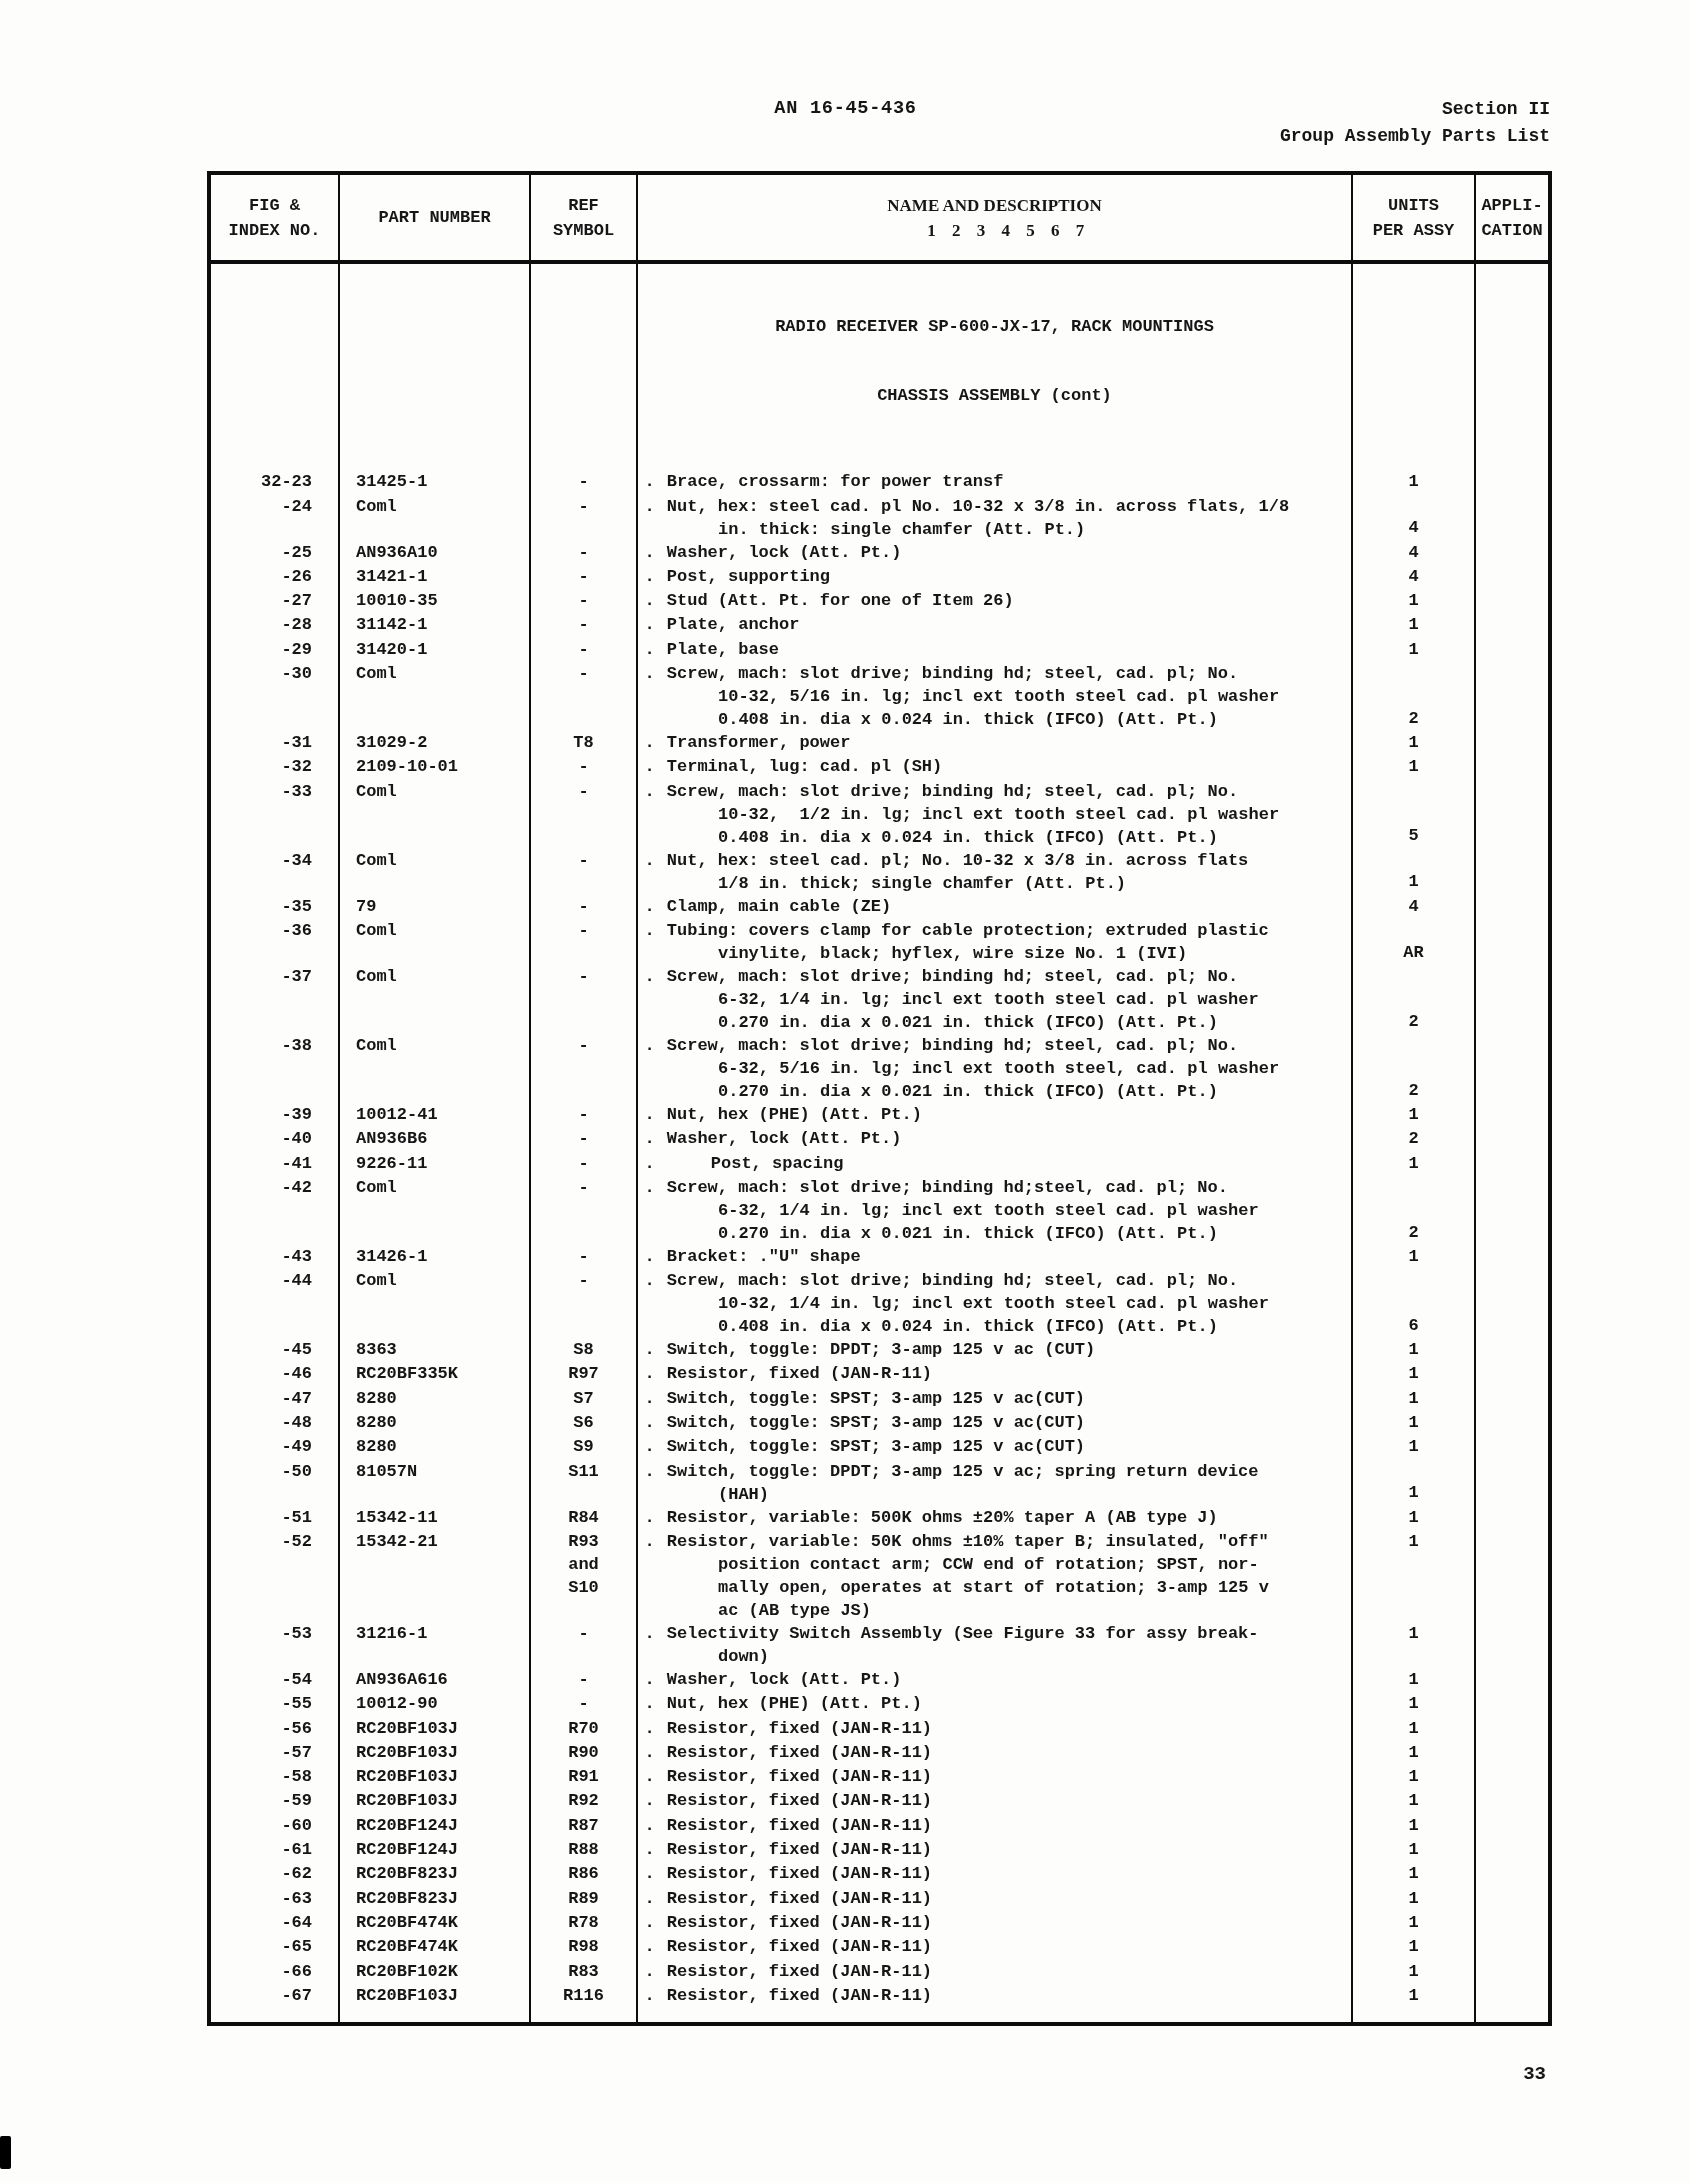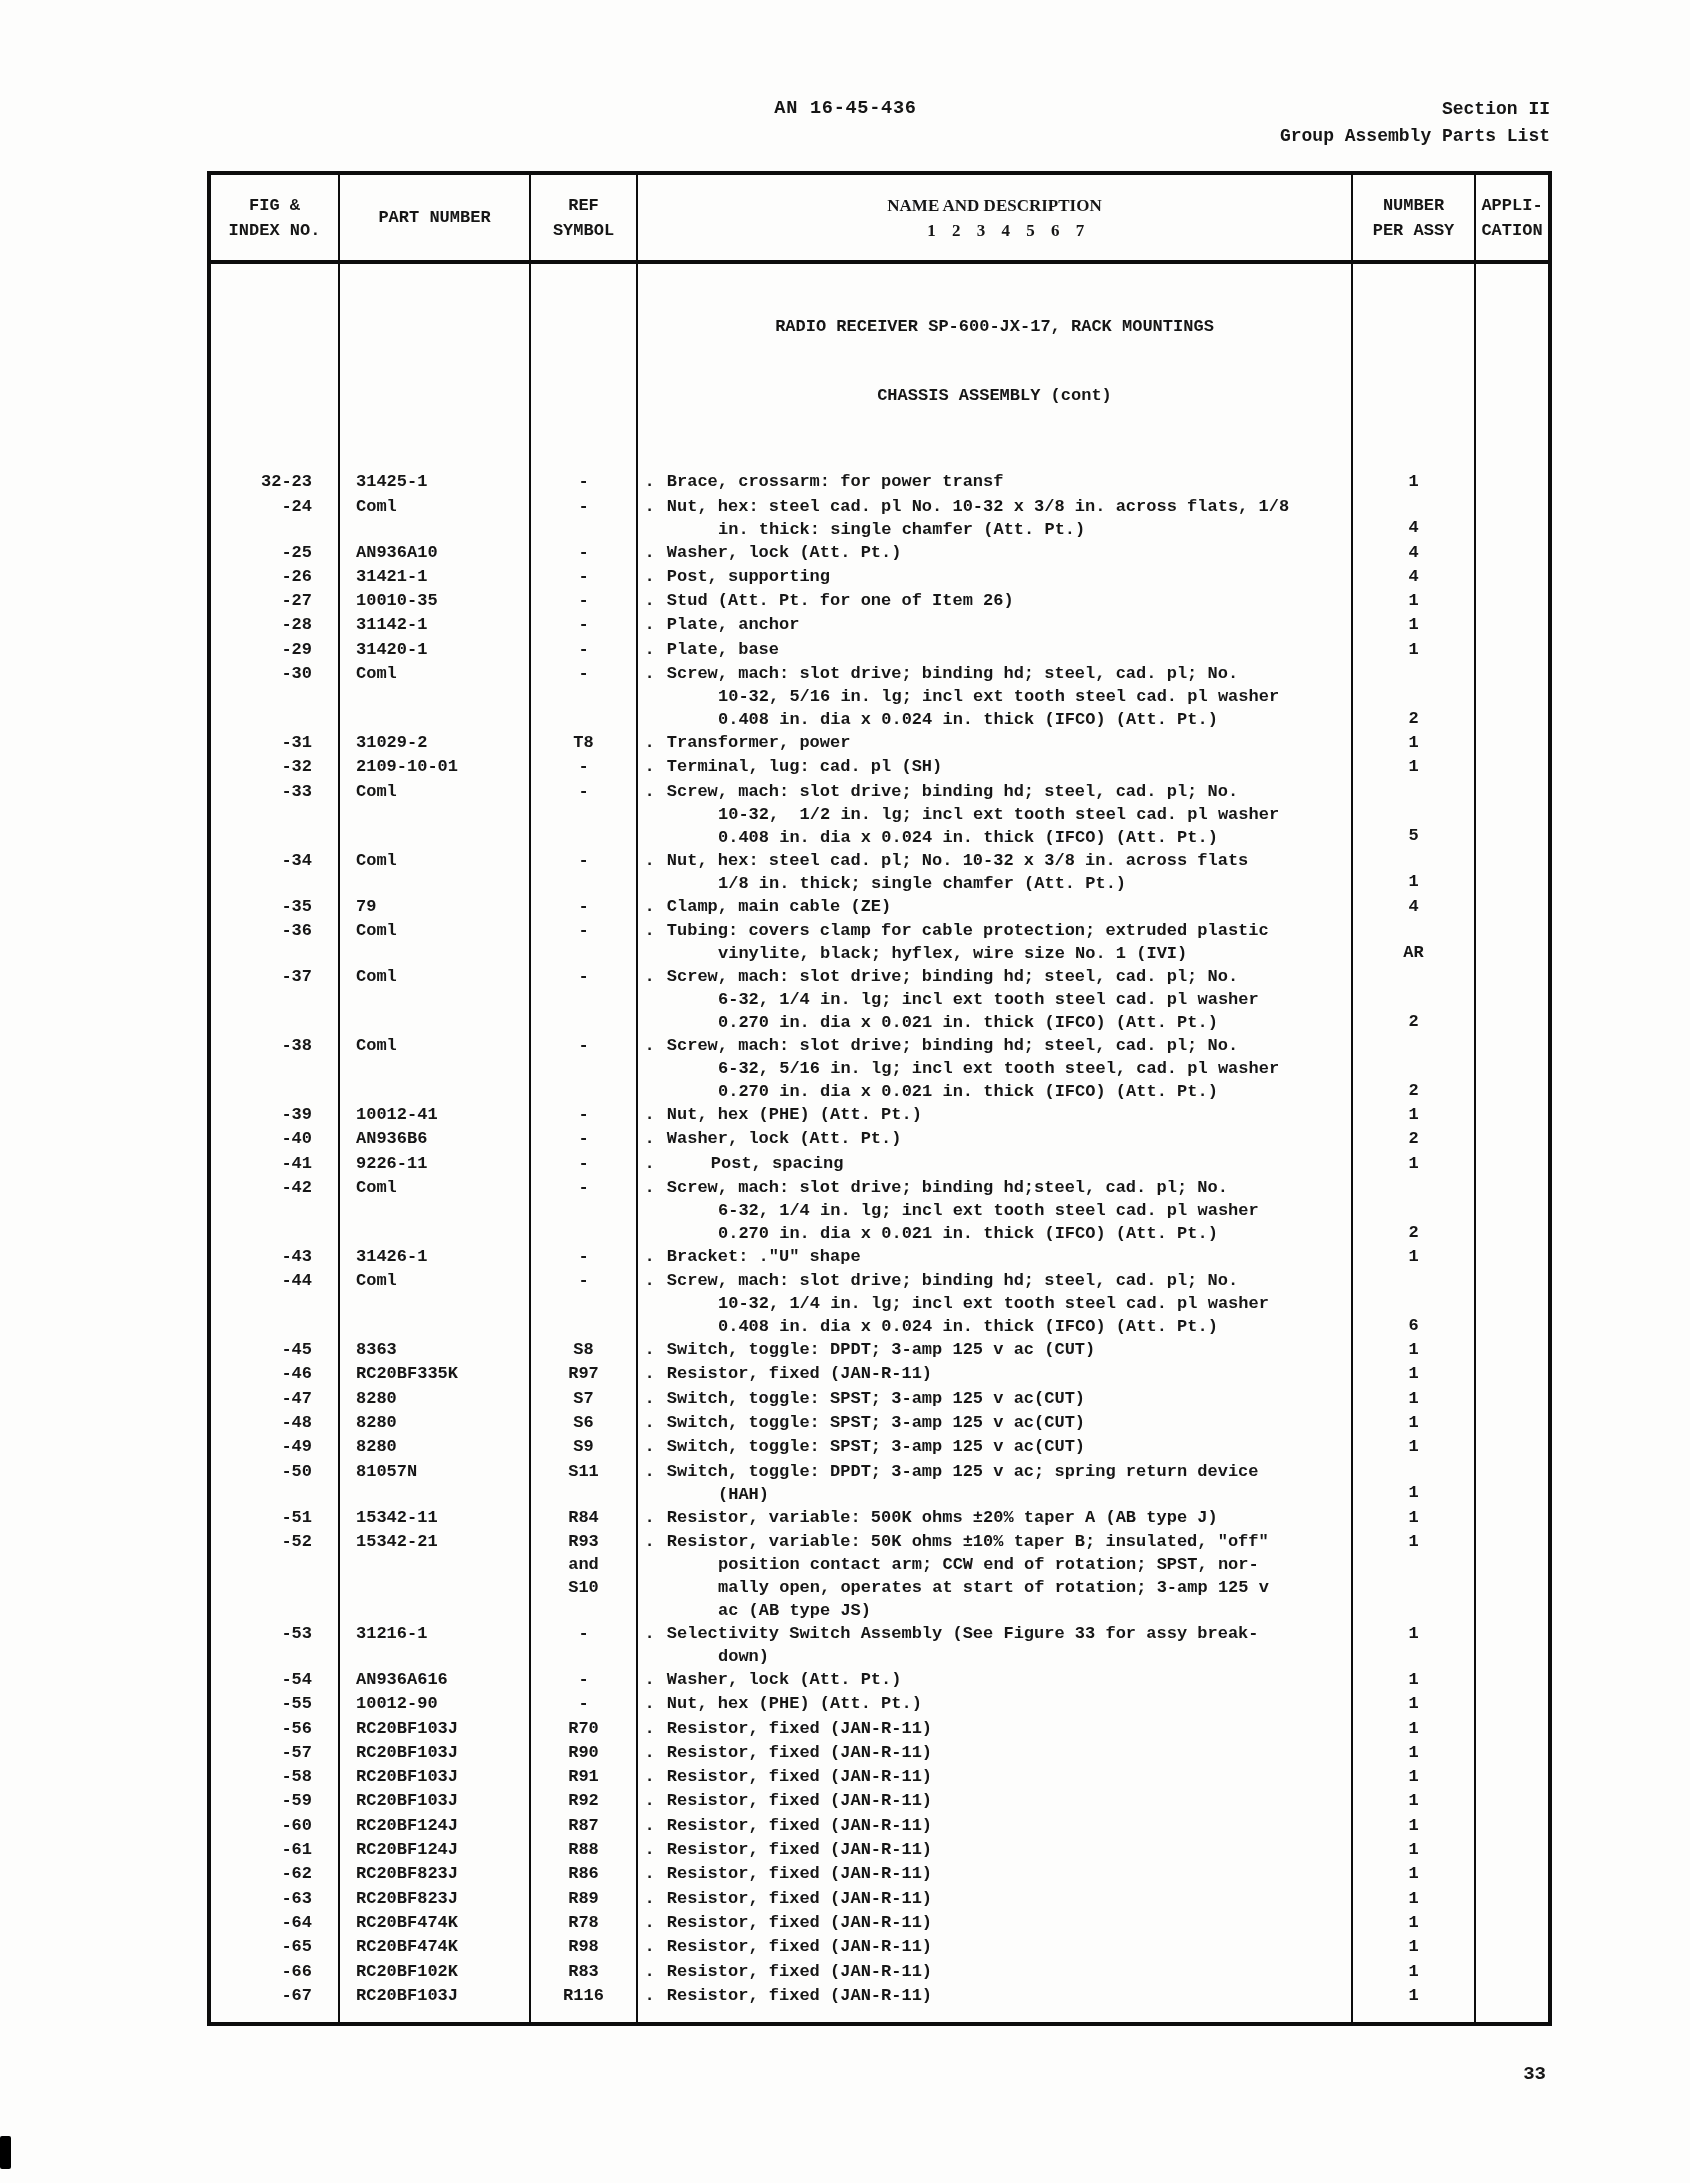--- a/index.html
+++ b/index.html
@@ -64,21 +64,21 @@
       </div>
       <div class="th bl">
         <div>REF</div>
         <div>SYMBOL</div>
       </div>
       <div class="th bl th-desc">
         <div class="th-desc-l1">NAME AND DESCRIPTION</div>
         <div class="th-desc-l2">1 2 3 4 5 6 7</div>
       </div>
       <div class="th bl">
-        <div>NUMBER</div>
+        <div>UNITS</div>
         <div>PER ASSY</div>
       </div>
       <div class="th bl">
         <div>APPLI-</div>
         <div>CATION</div>
       </div>
     </div>
 
     <div class="tbody">
       <div class="row title-row">

